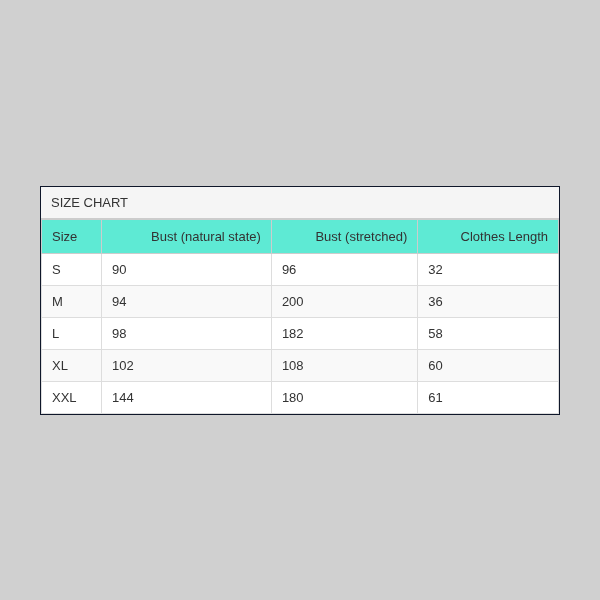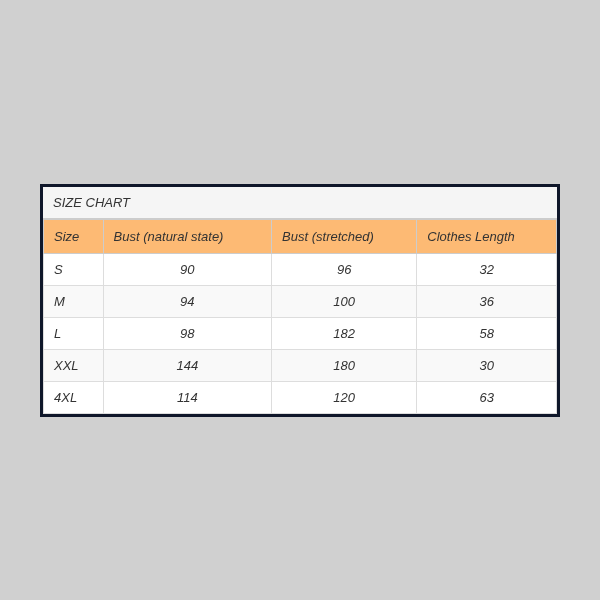--- a/index.html
+++ b/index.html
@@ -13,47 +13,46 @@
       height: 600px;
       background-color: #d0d0d0;
       display: flex;
       align-items: center;
       justify-content: center;
       font-family: Arial, sans-serif;
     }
 
     .table-container {
       background-color: #f5f5f5;
-      border: 3px solid #0f172a;
+      border: 1px solid #0f172a;
       width: 520px;
-      font-style: italic;
     }
 
     .table-title {
       padding: 8px 10px;
       font-size: 13px;
       font-weight: normal;
       color: #333;
       background-color: #f5f5f5;
       border-bottom: 1px solid #ccc;
     }
 
     table {
       width: 100%;
       border-collapse: collapse;
       font-size: 13px;
     }
 
     thead tr {
-      background-color: #fdba74;
+      background-color: #5eead4;
     }
 
     thead th {
       padding: 9px 10px;
-      text-align: left;
+      text-align: right;
       font-weight: normal;
       color: #333;
       border: 1px solid #ccc;
       font-size: 13px;
     }
 
     thead th:first-child {
       text-align: left;
       padding-left: 10px;
     }
@@ -61,21 +60,20 @@
     tbody tr {
       background-color: #ffffff;
     }
 
     tbody tr:nth-child(even) {
       background-color: #f9f9f9;
     }
 
     tbody td {
       padding: 8px 10px;
-      text-align: center;
       color: #333;
       border: 1px solid #ddd;
       font-size: 13px;
     }
 
     tbody td:first-child {
       text-align: left;
       padding-left: 10px;
     }
   </style>
@@ -96,36 +94,36 @@
     <tbody id="table-body">
     <tr>
           <td>S</td>
           <td>90</td>
           <td>96</td>
           <td>32</td>
         </tr>
         <tr>
           <td>M</td>
           <td>94</td>
-          <td>100</td>
+          <td>200</td>
           <td>36</td>
         </tr>
         <tr>
           <td>L</td>
           <td>98</td>
           <td>182</td>
           <td>58</td>
         </tr>
         <tr>
+          <td>XL</td>
+          <td>102</td>
+          <td>108</td>
+          <td>60</td>
+        </tr>
+        <tr>
           <td>XXL</td>
           <td>144</td>
           <td>180</td>
-          <td>30</td>
-        </tr>
-        <tr>
-          <td>4XL</td>
-          <td>114</td>
-          <td>120</td>
-          <td>63</td>
+          <td>61</td>
         </tr>
       </tbody>
   </table>
 </div>
 
 </body></html>

